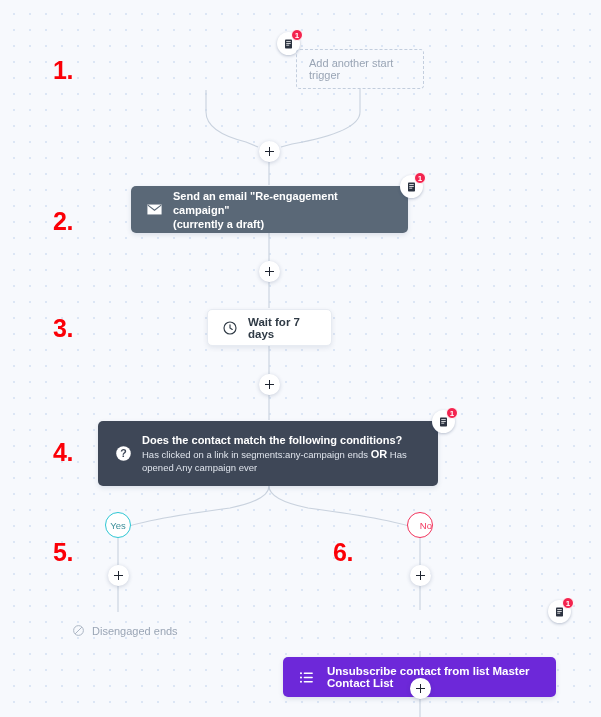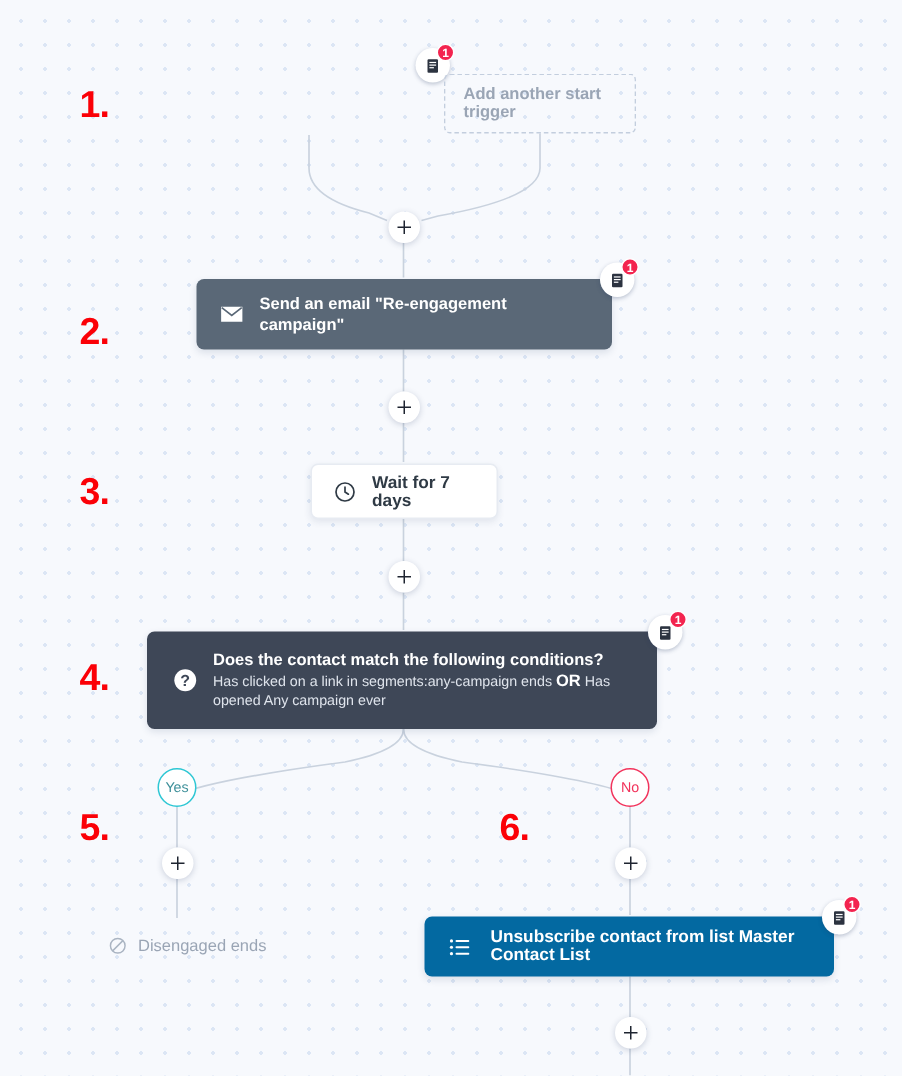--- a/index.html
+++ b/index.html
@@ -39,29 +39,29 @@
     background:#5a6877;
     border-radius:5px;
     box-shadow:0 2px 5px rgba(40,60,100,.13);
   }
   .card-slate{
     background:#3e4757;
     border-radius:5px;
     box-shadow:0 2px 5px rgba(40,60,100,.13);
   }
   .card-teal{
-    background:#0369a1;
+    background:#6d28d9;
     border-radius:5px;
     box-shadow:0 2px 5px rgba(40,60,100,.13);
+    margin-top:46px;
   }
   .card-dashed{
     border:1px dashed #c3cede;
     border-radius:4px;
     background:transparent;
-    font-weight:bold;
   }
 
   .n-icon{flex:0 0 auto;display:flex;align-items:center;justify-content:center;}
   .n-text{flex:1 1 auto;}
 
   .t-dark{color:#2f3a45;font-size:11.5px;font-weight:bold;}
   .t-white{color:#ffffff;font-size:11px;font-weight:bold;line-height:14px;}
   .t-white-sm{color:#dfe4ec;font-size:9.5px;font-weight:normal;line-height:13px;}
   .t-white-sm b{color:#ffffff;font-size:11px;}
   .t-muted{color:#9aa5b5;font-size:11px;}
@@ -78,21 +78,21 @@
   .plus:before{width:9px;height:1.8px;}
   .plus:after{width:1.8px;height:9px;}
 
   
   .pill{
     position:absolute;width:26px;height:26px;border-radius:50%;
     background:#ffffff;display:flex;align-items:center;justify-content:center;
     font-size:9.5px;box-sizing:border-box;
   }
   .pill-yes{border:1.6px solid #2ec7d4;color:#3d8f99;}
-  .pill-no{border:1.6px solid #f2345c;color:#f2345c;}
+  .pill-no{border:1.6px solid #f2345c;color:#f2345c;justify-content:flex-end;}
 
   
   .badge{
     position:absolute;width:23px;height:23px;border-radius:50%;
     background:#ffffff;box-shadow:0 1px 3px rgba(40,60,100,.3);
     display:flex;align-items:center;justify-content:center;
     cursor:pointer;
   }
   .badge .cnt{
     position:absolute;top:-3px;right:-3px;
@@ -167,20 +167,21 @@
 
   <div class="node card-dark" style="left:131px;top:186px;width:277px;height:47px;padding:0 12px;">
     <span class="n-icon" style="width:22px;height:22px;margin-right:8px;">
       <svg width="17" height="17" viewBox="0 0 24 24" fill="#ffffff">
         <path d="M2 5h20v14H2z" fill="#ffffff"></path>
         <path d="M2.6 5.8 L12 13 L21.4 5.8" fill="none" stroke="#5a6877" stroke-width="1.6"></path>
       </svg>
     </span>
     <span class="n-text">
       <div class="t-white">Send an email "Re-engagement campaign"</div>
+      <div class="t-white">(currently a draft)</div>
     </span>
   </div>
 
   <div class="badge" style="left:400px;top:175px;">
     <svg width="12" height="12" viewBox="0 0 24 24" fill="#2c3340">
       <rect x="4" y="3" width="14" height="18" rx="1.5"></rect>
       <rect x="6.5" y="6.5" width="9" height="1.6" fill="#fff"></rect>
       <rect x="6.5" y="10" width="9" height="1.6" fill="#fff"></rect>
       <rect x="6.5" y="13.5" width="6" height="1.6" fill="#fff"></rect>
     </svg>

